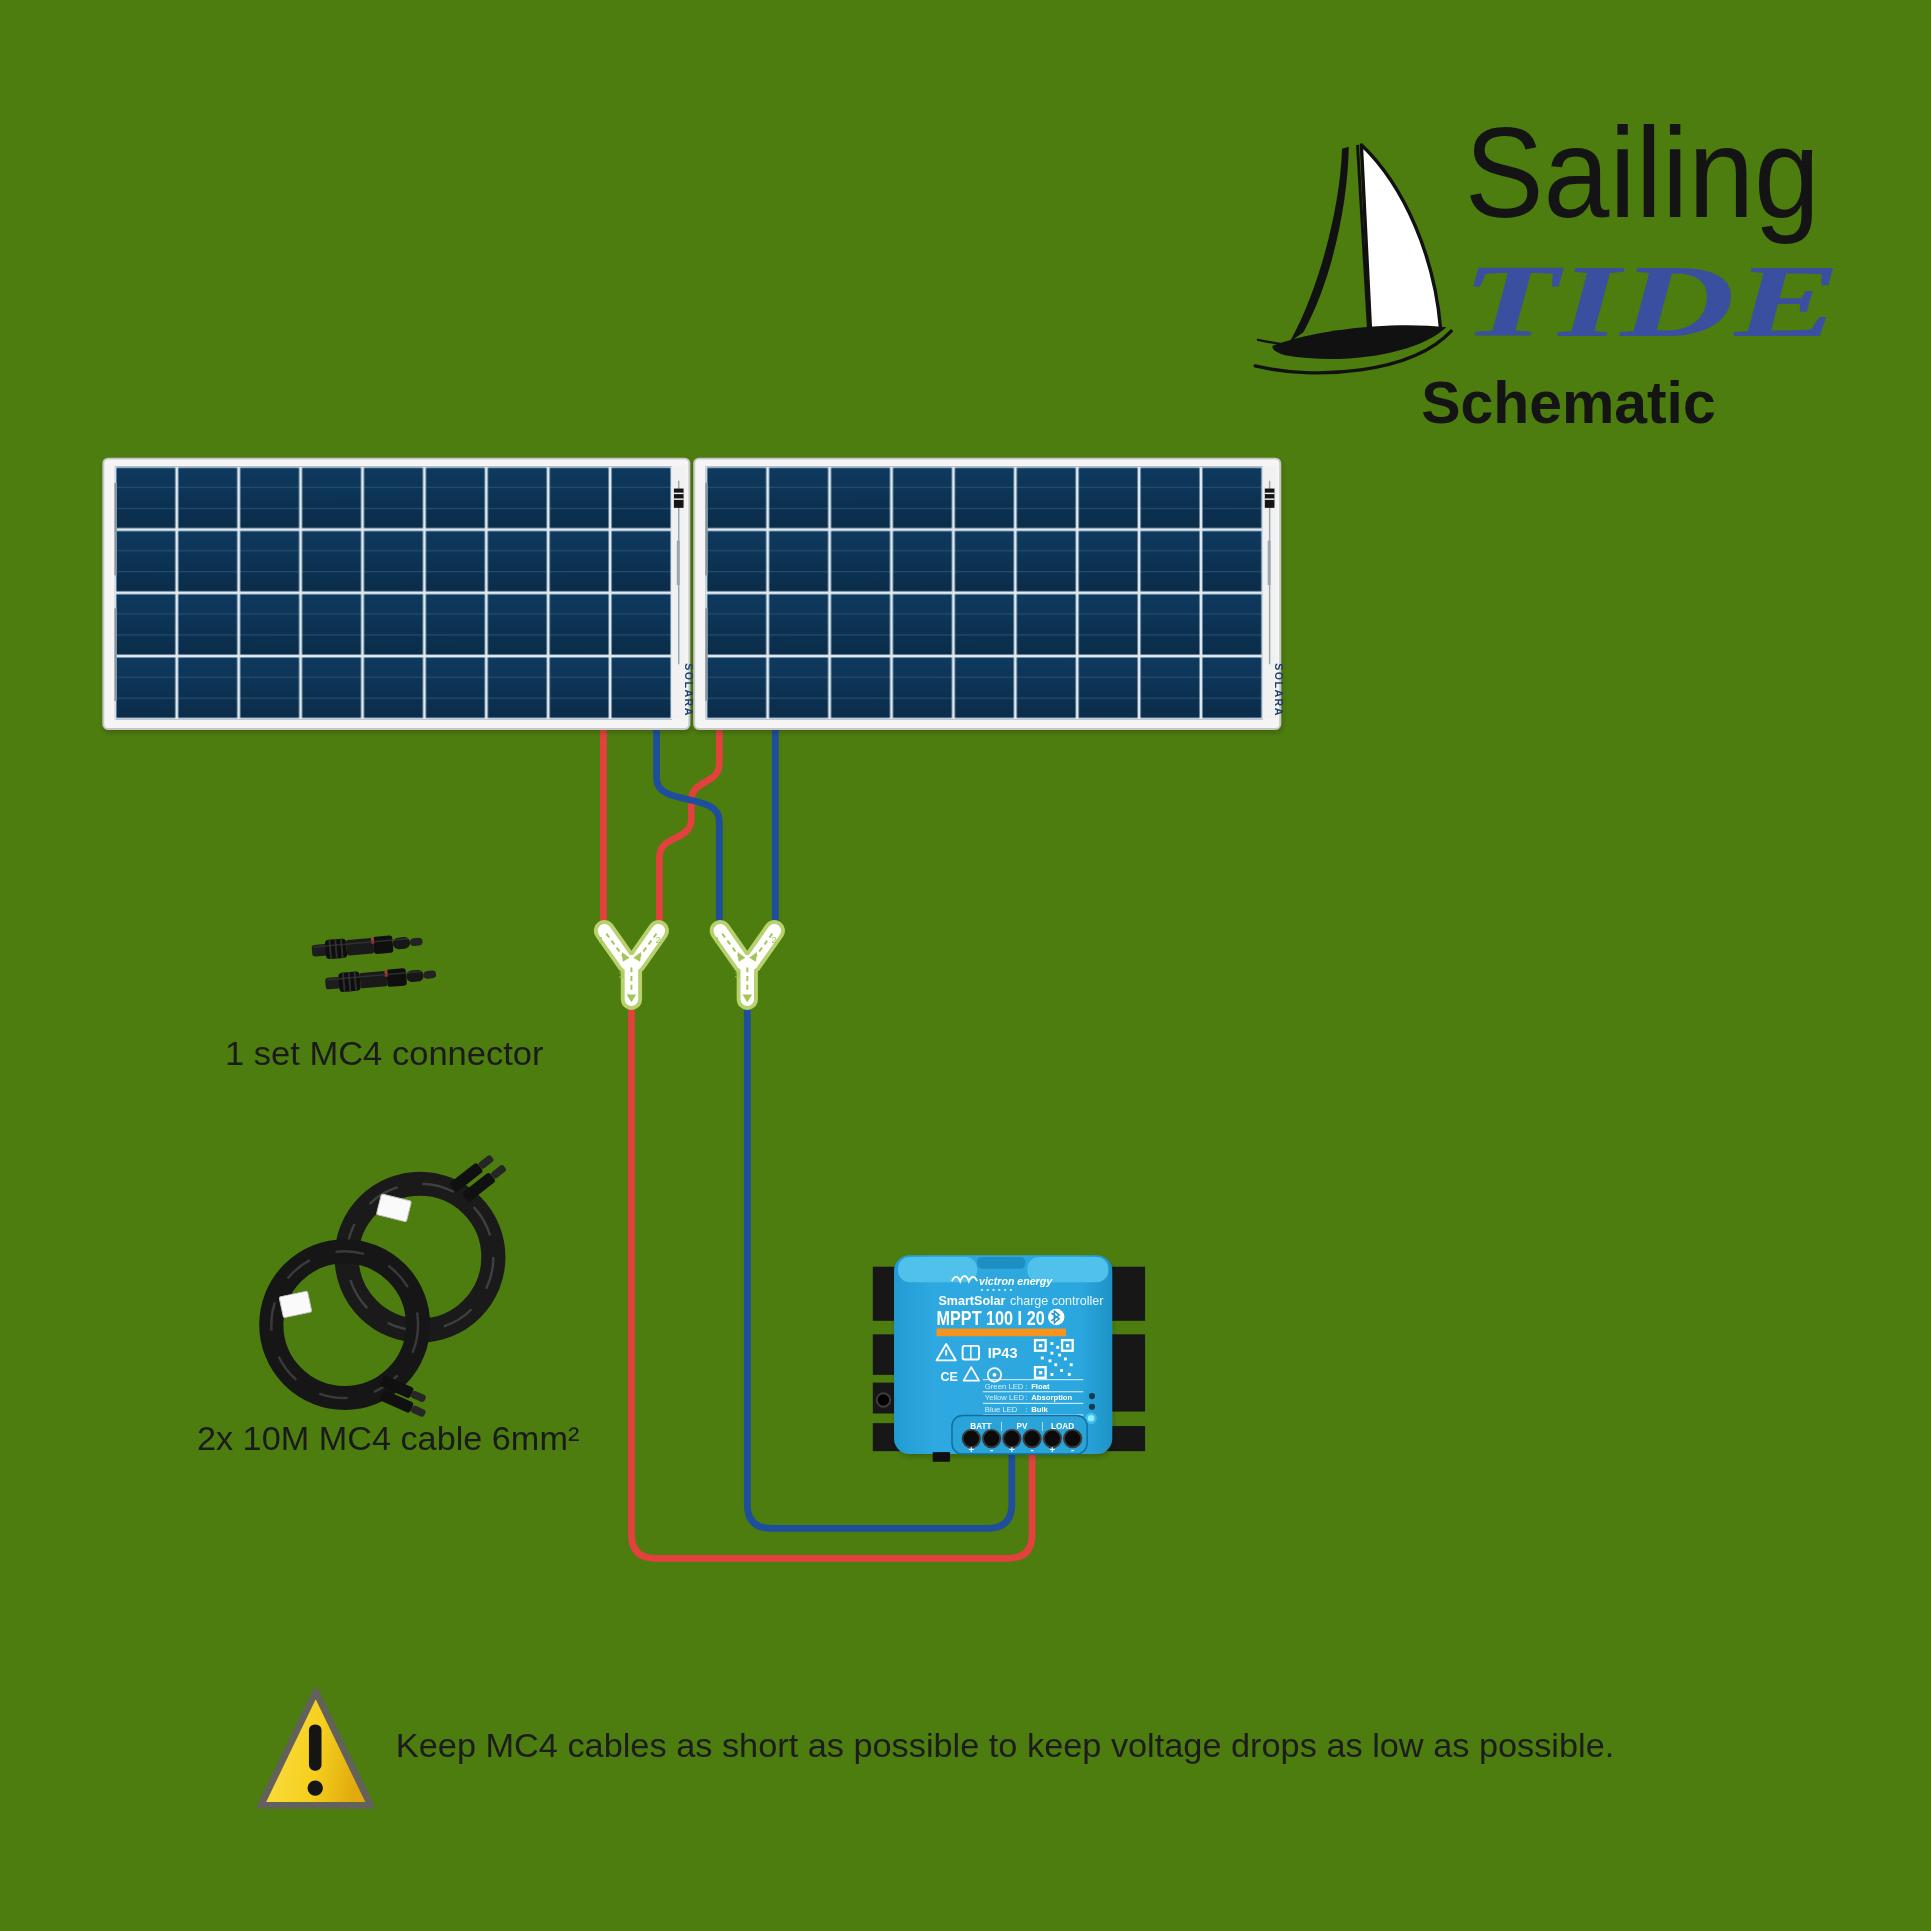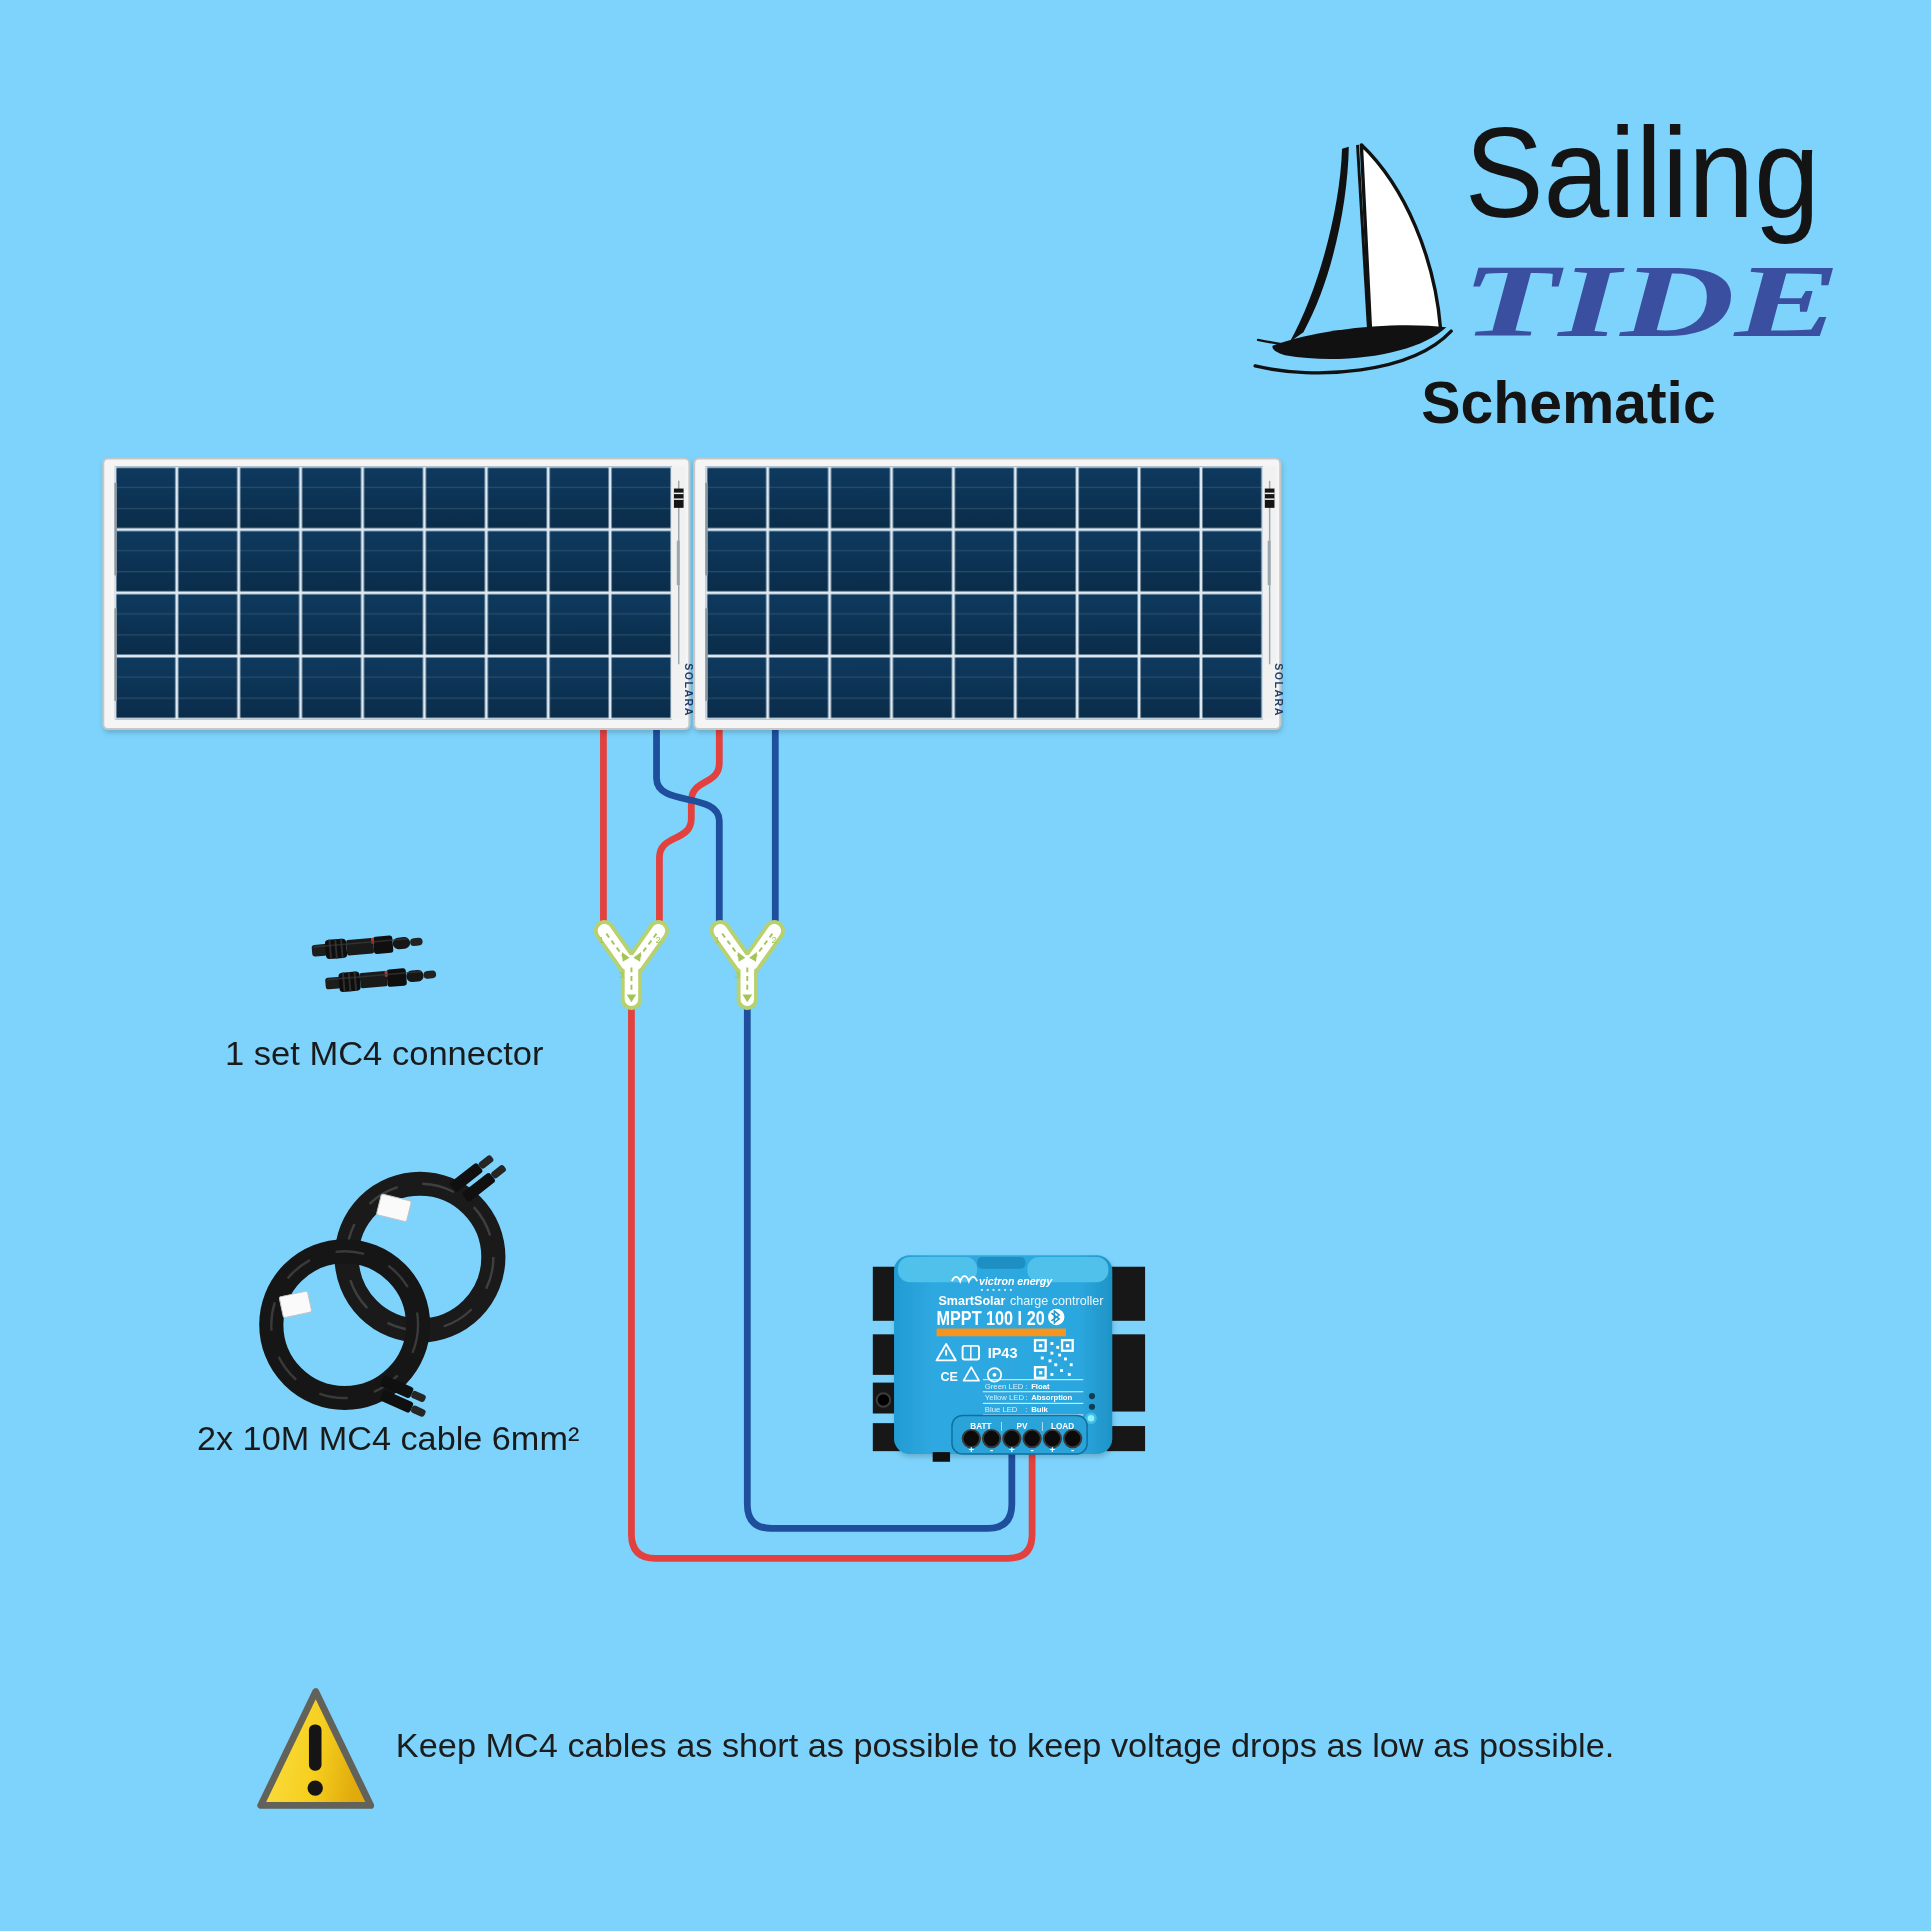--- a/index.html
+++ b/index.html
@@ -1,16 +1,16 @@
 <!DOCTYPE html>
 <html><head>
 <meta charset="utf-8">
 <style>
   html,body{margin:0;padding:0;background:#ffffff;}
-  #canvas{position:relative;width:1931px;height:1931px;background:#7dd3fc;overflow:hidden;
+  #canvas{position:relative;width:1931px;height:1931px;background:#4d7c0f;overflow:hidden;
           font-family:"Liberation Sans",sans-serif;}
   svg{display:block;}
   text{font-family:"Liberation Sans",sans-serif;}
   .serif{font-family:"Liberation Serif",serif;}
 </style>
 </head>
 <body>
 
 <div id="canvas">
 <svg width="1931" height="1931" viewBox="0 0 2000 2000" xmlns="http://www.w3.org/2000/svg">

